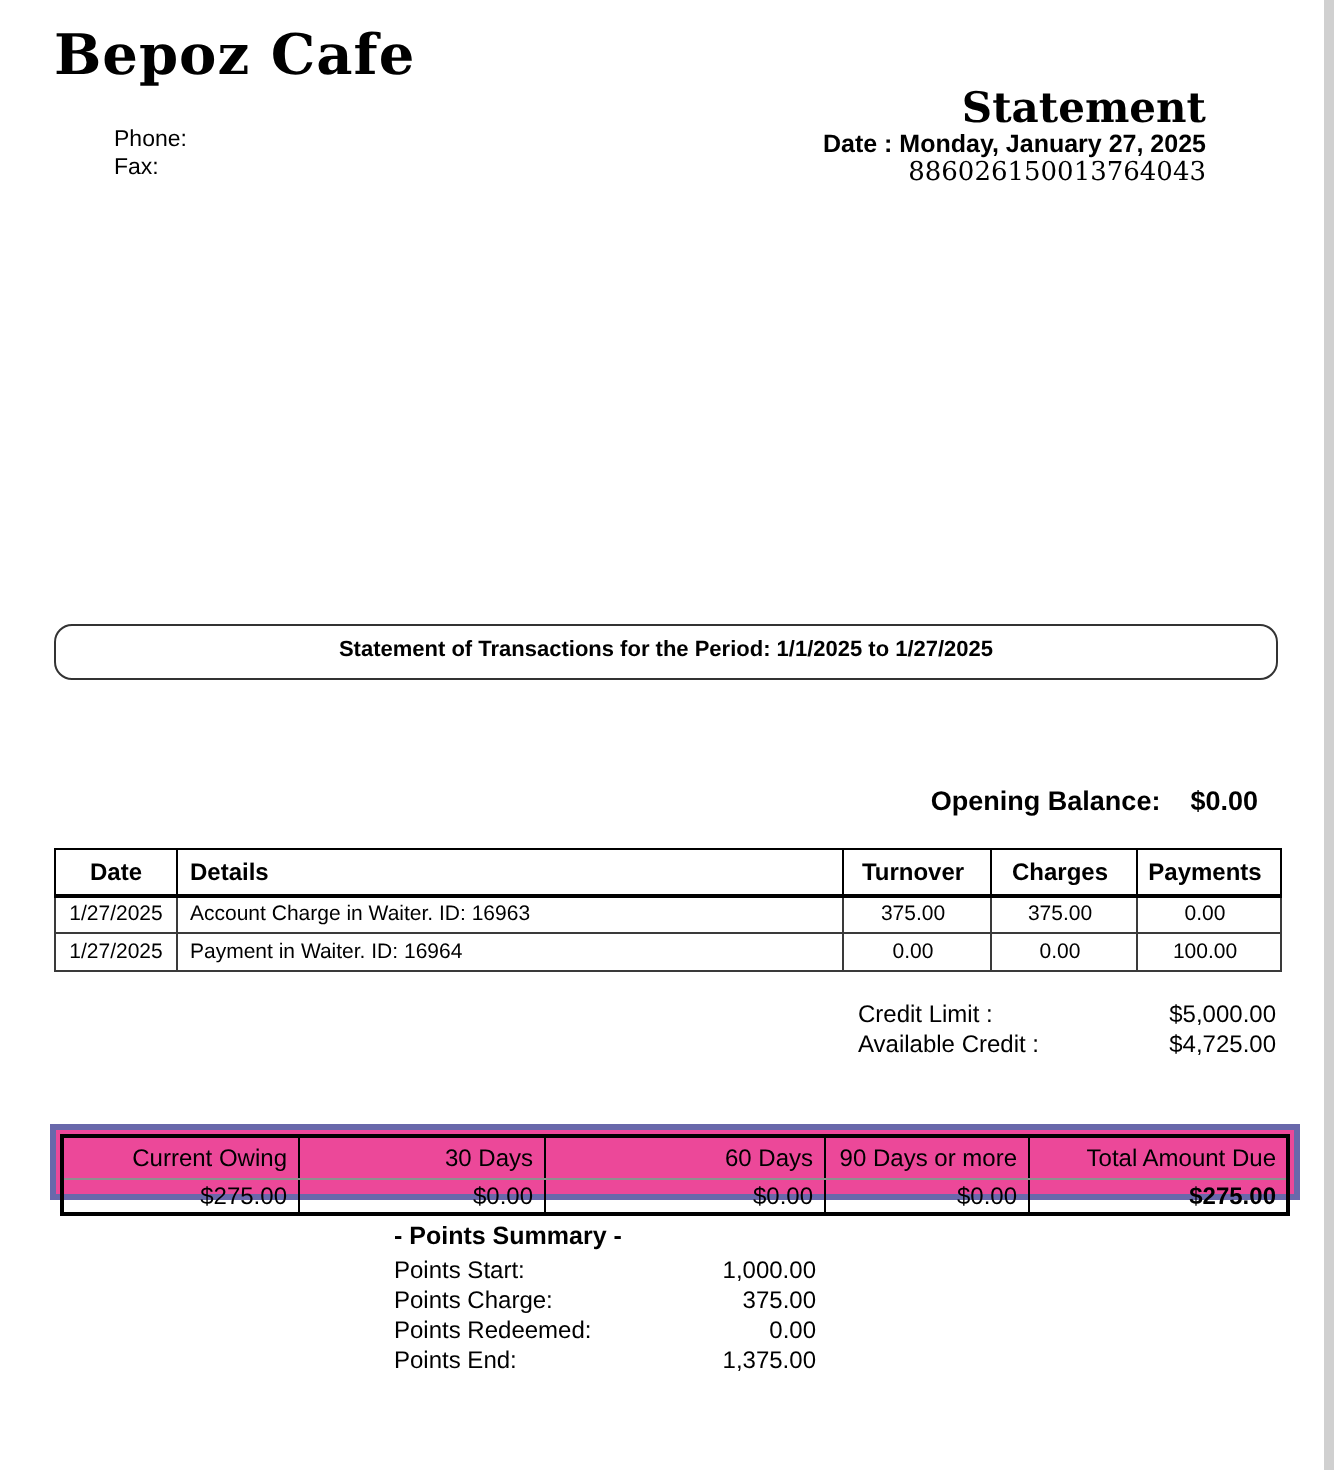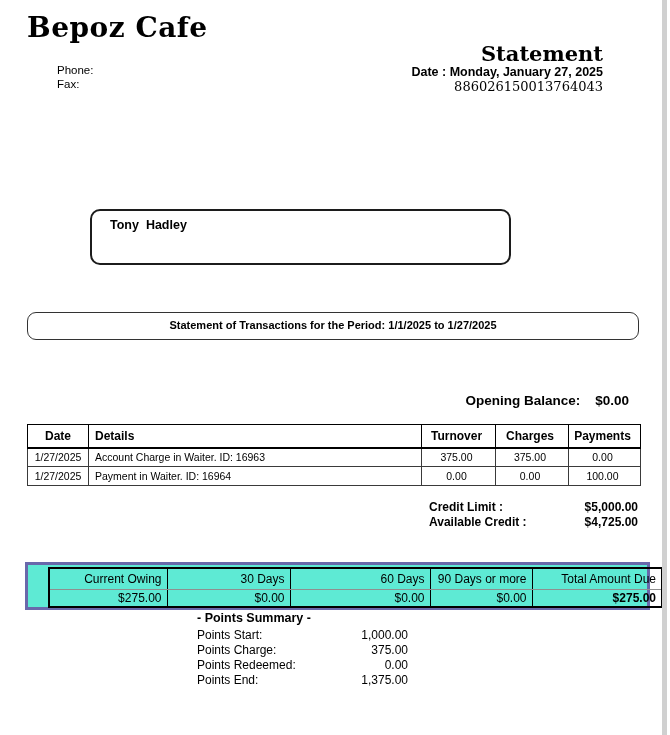--- a/index.html
+++ b/index.html
@@ -35,24 +35,24 @@
                  border-bottom:2px solid #000; }
   .tx-table td { height:19px; font-size:10.5px; border:1px solid #3a3a3a; }
   .tx-table .c { text-align:center; }
   .tx-table .l { text-align:left; padding-left:6px; }
   .tx-table .r { text-align:center; padding-right:4px; }
 
   .closing { position:absolute; left:429px; right:32px; top:500px; }
   .closing .row { display:flex; justify-content:space-between; align-items:baseline; }
   .closing .row1 { font-size:13.5px; font-weight:bold; margin-bottom:3px; }
   .closing .row1 .val { border-top:2px solid #000; min-width:74px; text-align:right; padding-top:1px; }
-  .closing .row2 { font-size:12px; font-weight:bold; line-height:14.5px;gap:24px; }
+  .closing .row2 { font-size:12px; font-weight:normal; line-height:14.5px;gap:24px; }
 
-  .aging-frame { position:absolute; left:25px; top:562px; width:625px; height:48px;
-                 border:3px solid var(--accent); padding:2px 20px; background:#5eead4; }
+  .aging-frame { position:absolute; left:25px; top:562px; width:625px; height:38px;
+                 border:3px solid var(--accent); padding:2px 2px; background:#ec4899; }
   .aging-table { width:100%; height:100%; border:2px solid #000; }
   .aging-table th { height:21px; font-size:12px; font-weight:normal; text-align:right;
                     padding-right:5px; border:1px solid #000; border-bottom:1px solid #8f8f8f; }
   .aging-table td { height:18px; font-size:12px; text-align:right; padding-right:5px;
                     border:1px solid #000; border-top:none; }
   .aging-table td.bold { font-weight:bold; }
 
   .points { position:absolute; left:197px; top:611px; width:211px; font-size:12px; }
   .points .title { font-weight:bold; font-size:12.5px; margin-bottom:3px; }
   .points .prow { display:flex; justify-content:space-between; line-height:15px; }
@@ -71,23 +71,20 @@
     <div>Phone:</div>
     <div>Fax:</div>
   </div>
 
   <div class="hdr-right">
     <div class="stmt serif">Statement</div>
     <div class="dateline">Date : Monday, January 27, 2025</div>
     <div class="custline serif">886026150013764043</div>
   </div>
 
-  <div class="name-box">
-    <div class="nm">Tony  Hadley</div>
-  </div>
 
   <div class="period-box">Statement of Transactions for the Period: 1/1/2025 to 1/27/2025</div>
 
   <div class="opening">
     <span>Opening Balance:</span><span class="val">$0.00</span>
   </div>
 
   <table class="tx-table">
     <colgroup>
       <col style="width:61px">

